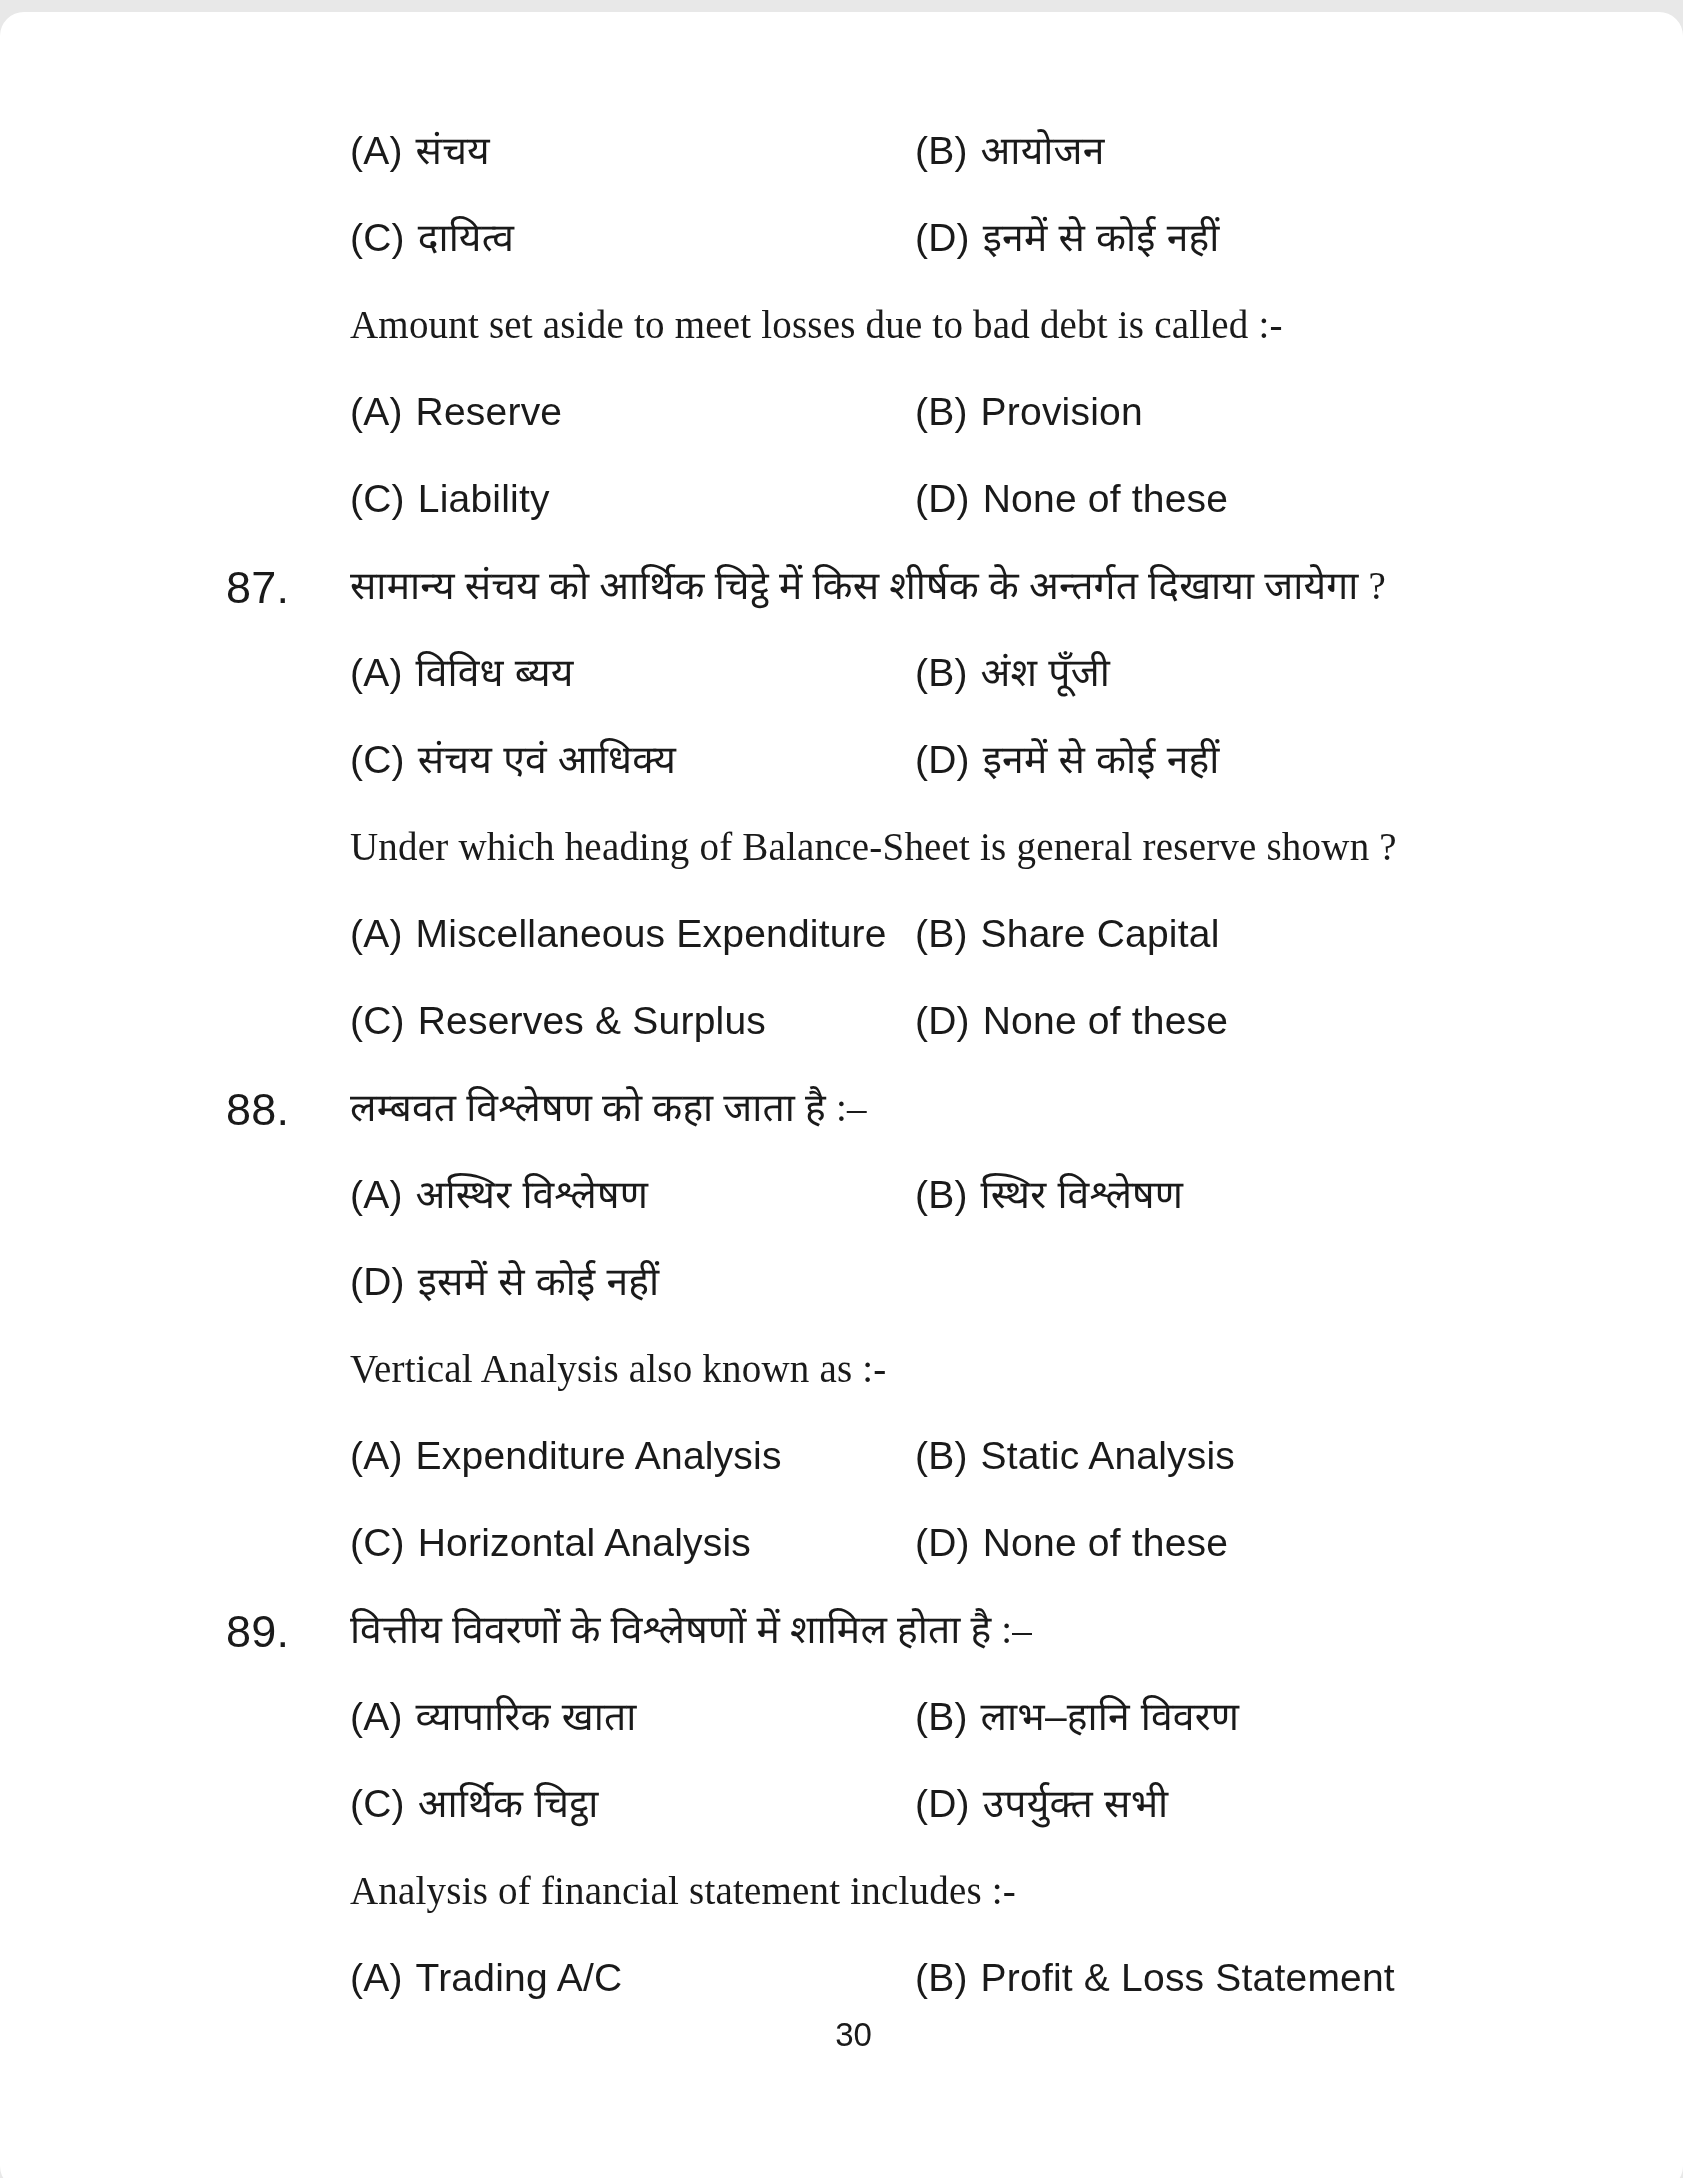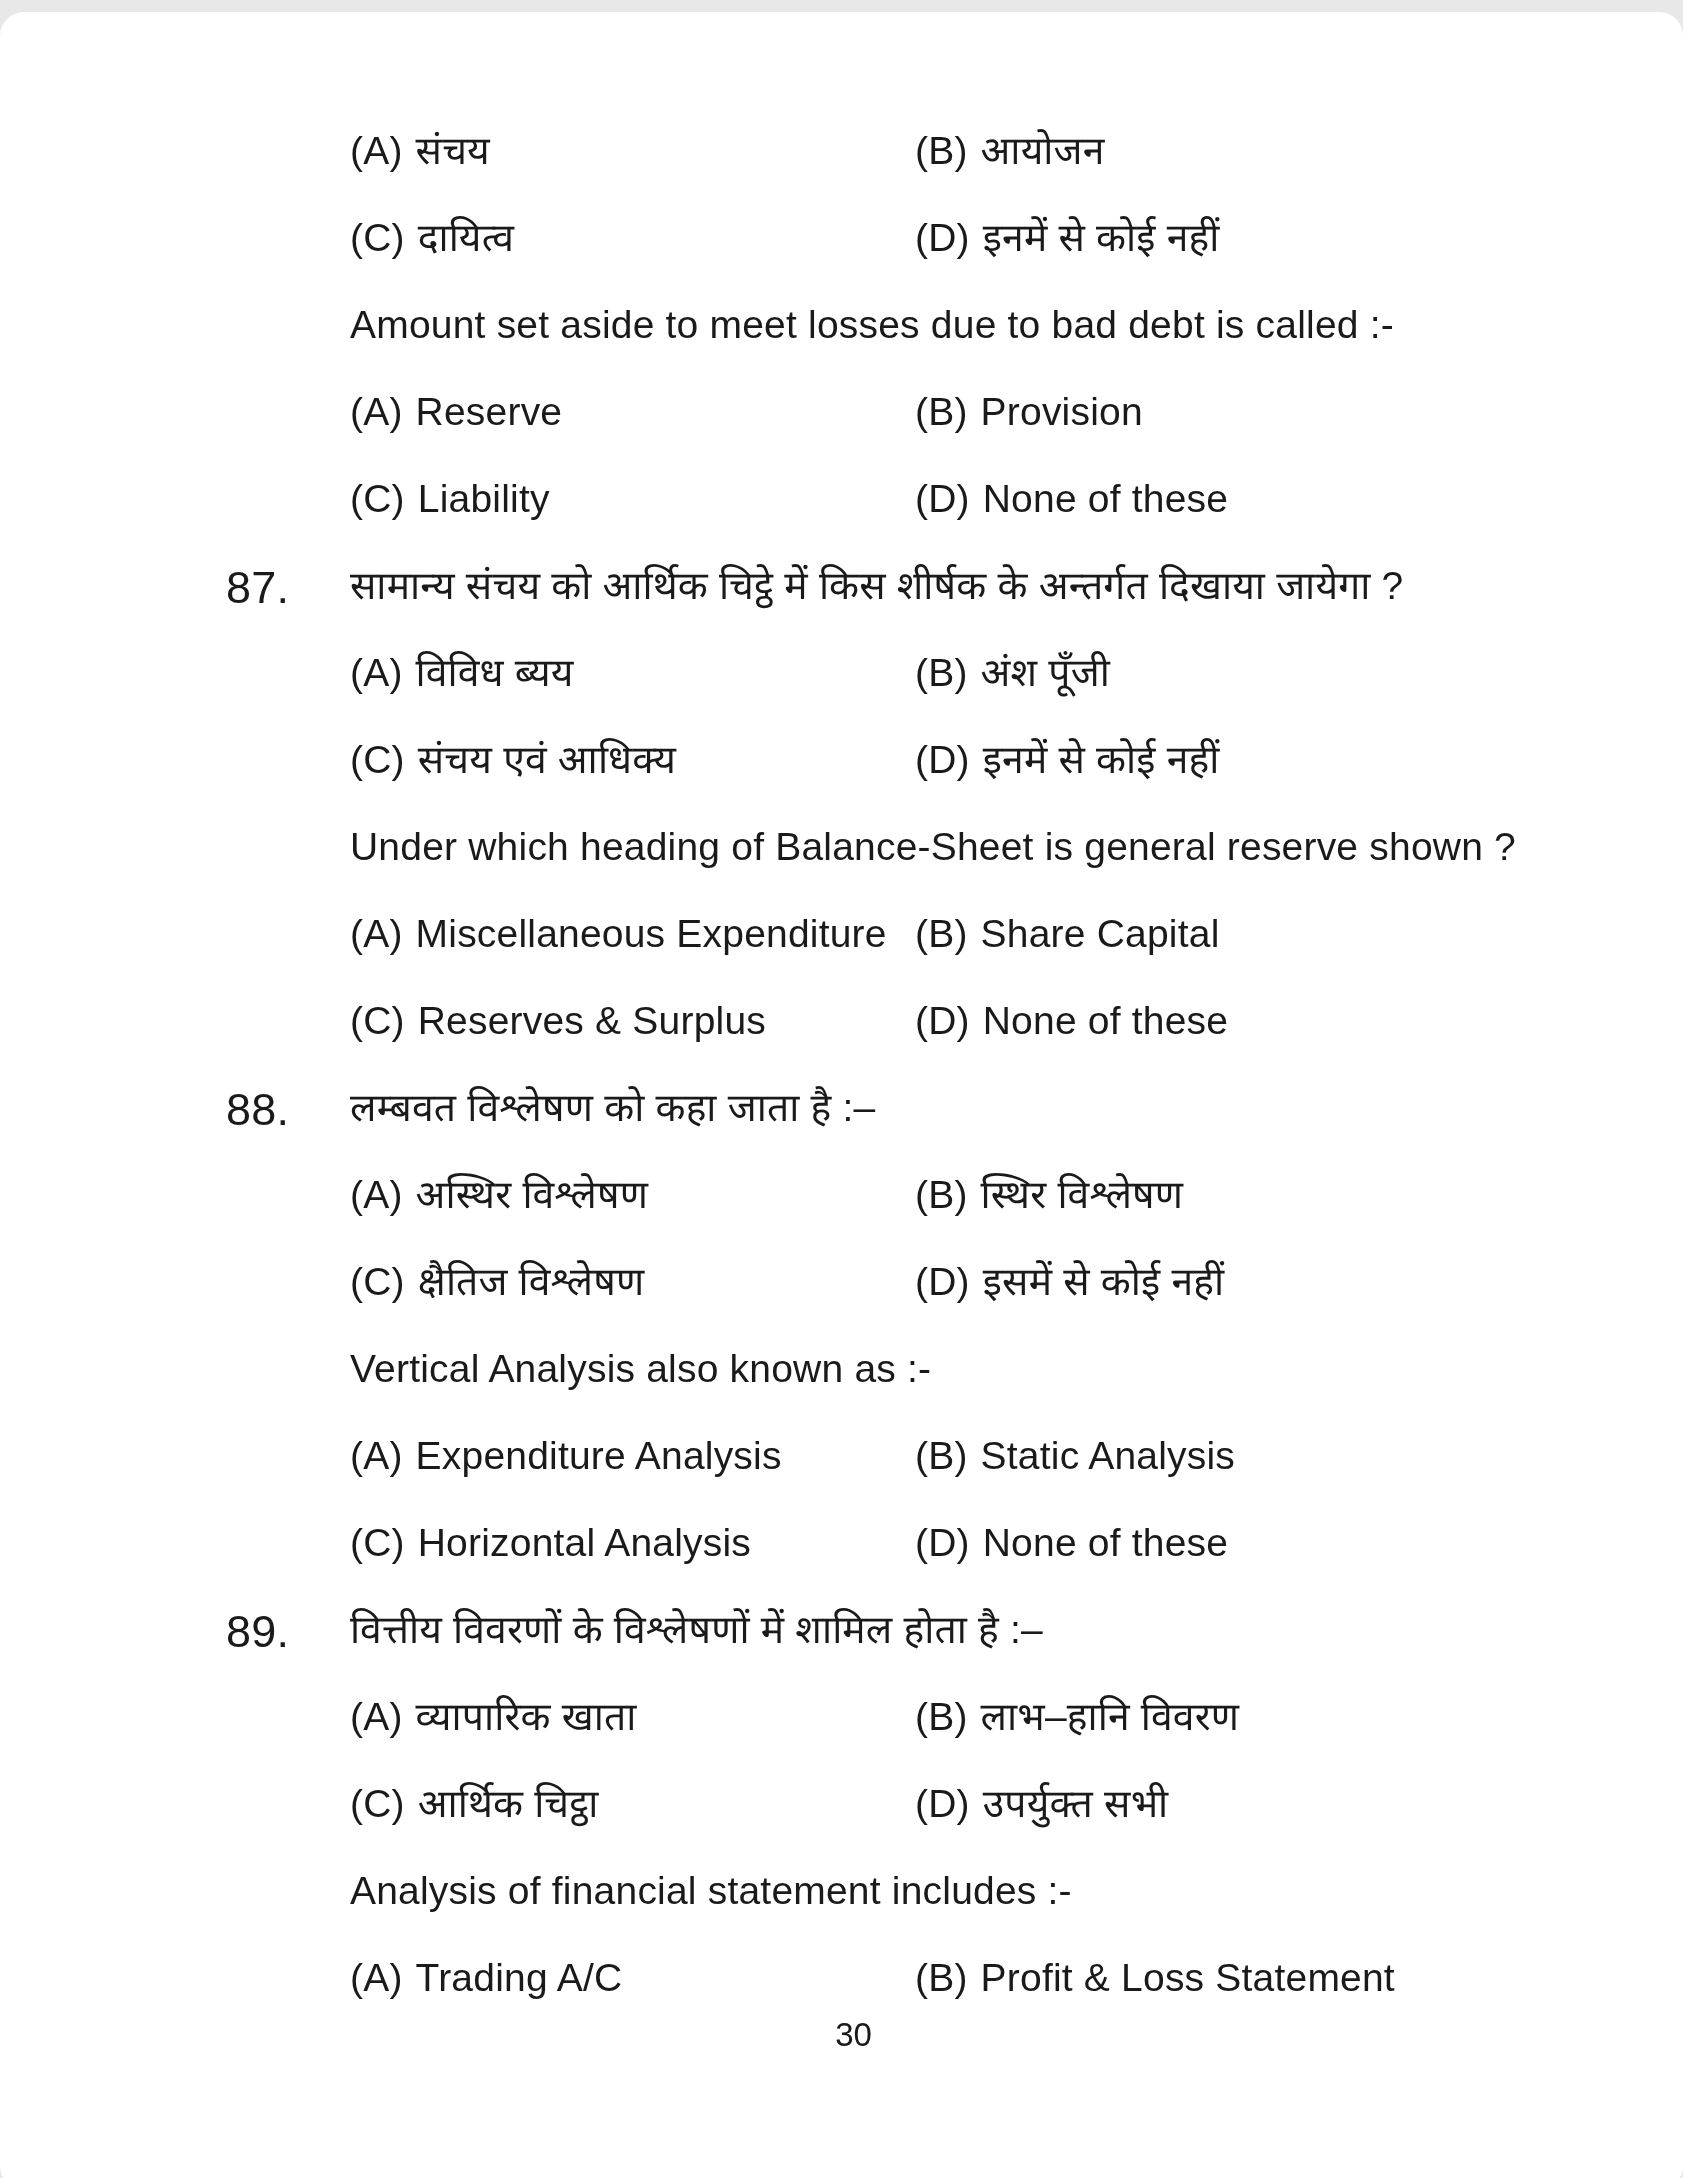--- a/index.html
+++ b/index.html
@@ -48,20 +48,21 @@
     flex: 0 0 565px;
   }
   .opt-b {
     flex: 1 1 auto;
   }
   .opt-label {
     margin-right: 13px;
   }
   .question-text {
     display: inline-block;
+    font-family: Liberation Serif, serif;
   }
   .page-number {
     position: absolute;
     top: 2006px;
     left: 12px;
     width: 100%;
     text-align: center;
     font-size: 33px;
     line-height: 34px;
   }
@@ -105,21 +106,20 @@
       <div class="row opt-row">
         <span class="opt opt-a"><span class="opt-label">(C)</span><span class="opt-text">Reserves &amp; Surplus</span></span>
         <span class="opt opt-b"><span class="opt-label">(D)</span><span class="opt-text">None of these</span></span>
       </div>
       <div class="row"><span class="q-num">88.</span><span class="question-text">लम्बवत विश्लेषण को कहा जाता है :–</span></div>
       <div class="row opt-row">
         <span class="opt opt-a"><span class="opt-label">(A)</span><span class="opt-text">अस्थिर विश्लेषण</span></span>
         <span class="opt opt-b"><span class="opt-label">(B)</span><span class="opt-text">स्थिर विश्लेषण</span></span>
       </div>
       <div class="row opt-row">
-        <span class="opt opt-a"><span class="opt-label">(C)</span><span class="opt-text">क्षैतिज विश्लेषण</span></span>
         <span class="opt opt-b"><span class="opt-label">(D)</span><span class="opt-text">इसमें से कोई नहीं</span></span>
       </div>
       <div class="row"><span class="question-text">Vertical Analysis also known as :-</span></div>
       <div class="row opt-row">
         <span class="opt opt-a"><span class="opt-label">(A)</span><span class="opt-text">Expenditure Analysis</span></span>
         <span class="opt opt-b"><span class="opt-label">(B)</span><span class="opt-text">Static Analysis</span></span>
       </div>
       <div class="row opt-row">
         <span class="opt opt-a"><span class="opt-label">(C)</span><span class="opt-text">Horizontal Analysis</span></span>
         <span class="opt opt-b"><span class="opt-label">(D)</span><span class="opt-text">None of these</span></span>

